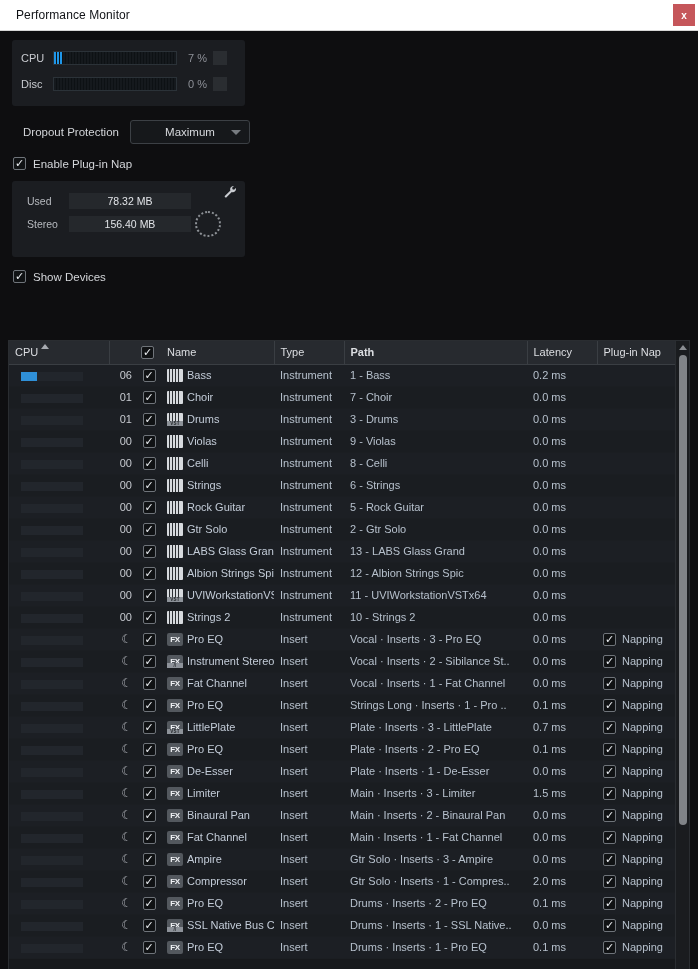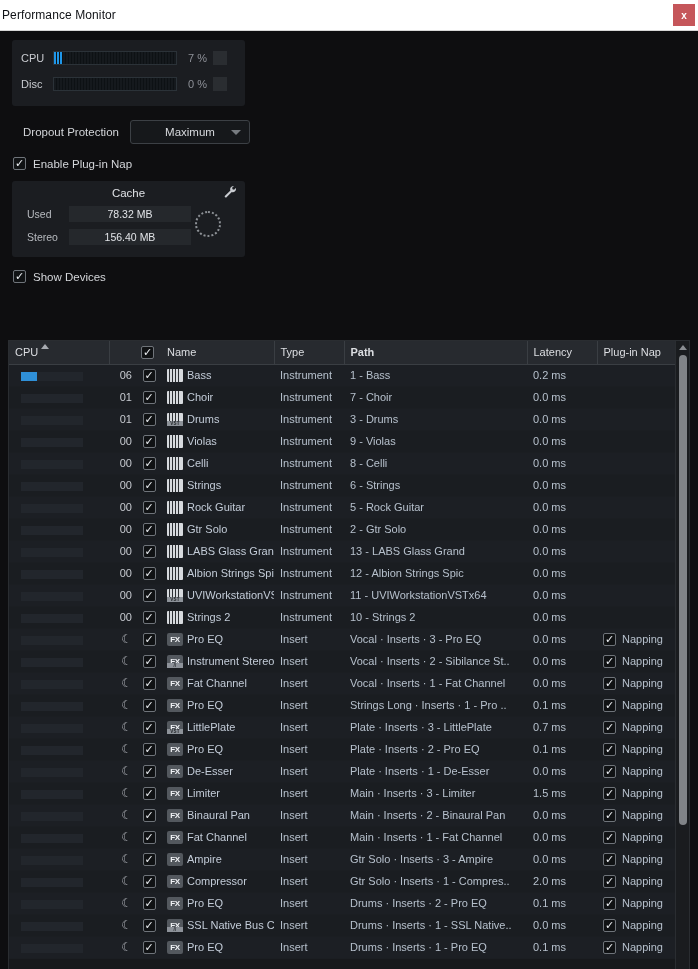--- a/index.html
+++ b/index.html
@@ -12,21 +12,21 @@
 
   
   .titlebar {
     height: 31px; background: #ffffff;
     display: flex; align-items: center;
     position: relative;
     border-bottom: 1px solid #d5d5d5;
   }
   .titlebar-text {
     font-size: 12px; color: #101216;
-    padding-left: 2px; letter-spacing: .1px;
+    padding-left: 16px; letter-spacing: .1px;
   }
   .close-btn {
     position: absolute; right: 3px; top: 4px;
     width: 22px; height: 22px;
     background: #c5565a; color: #fff;
     display: flex; align-items: center; justify-content: center;
     font-size: 10px; font-weight: bold;
     cursor: pointer;
   }
 
@@ -233,21 +233,20 @@
       <span class="caret"></span>
     </div>
   </div>
 
   <div class="check-row">
     <span class="cbox">✓</span>
     <span class="txt">Enable Plug-in Nap</span>
   </div>
 
   <div class="cache-panel">
-    <div class="cache-title">Cache</div>
     <div class="wrench">
       <svg width="13" height="13" viewBox="0 0 16 16" aria-hidden="true">
         <path d="M11.5 1.2a4 4 0 0 0-3.6 5.6L1.6 13a1.3 1.3 0 1 0 1.8 1.8l6.2-6.2a4 4 0 0 0 5-5l-2.2 2.2-1.9-.5-.5-1.9 2.2-2.2a4 4 0 0 0-.7-.1z" fill="#c9ccd1"></path>
       </svg>
     </div>
     <div class="cache-row">
       <span class="cache-lbl">Used</span>
       <span class="cache-val">78.32 MB</span>
     </div>
     <div class="cache-row">

